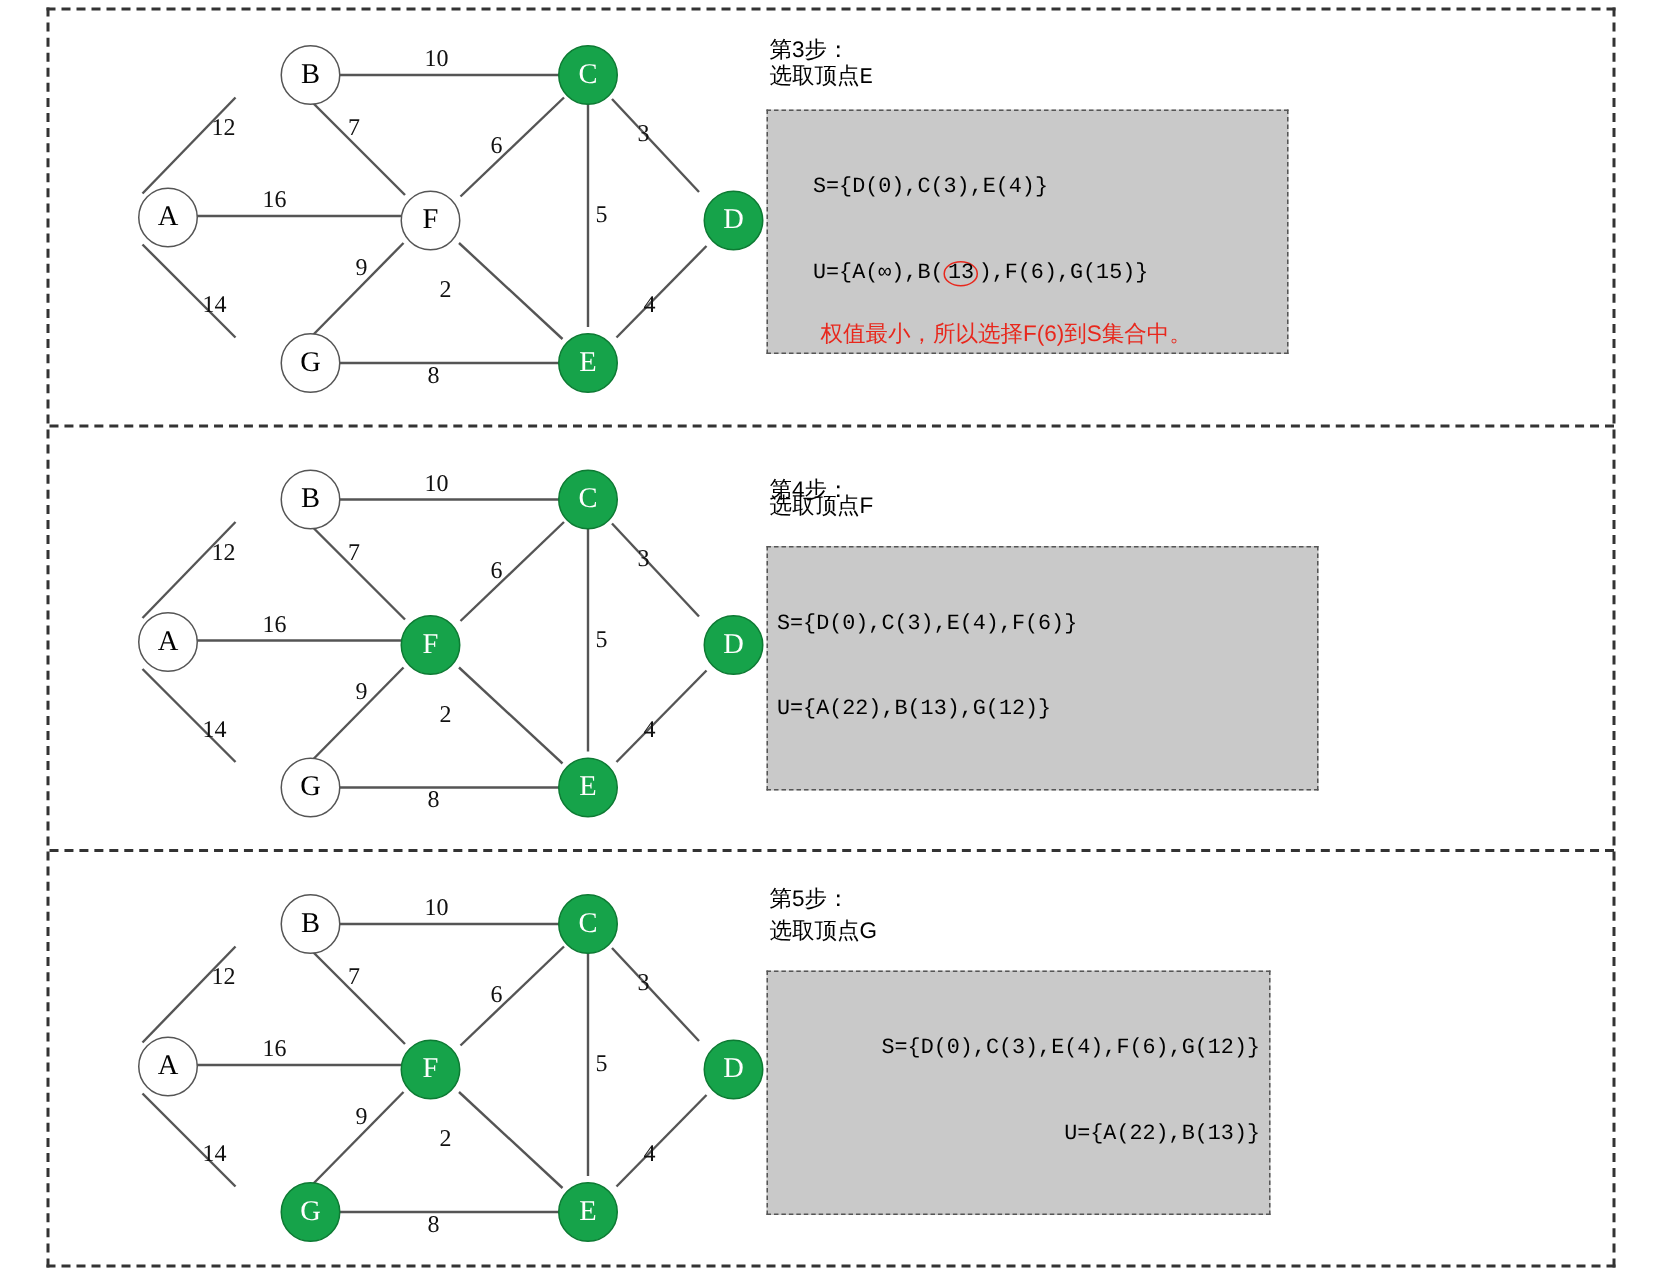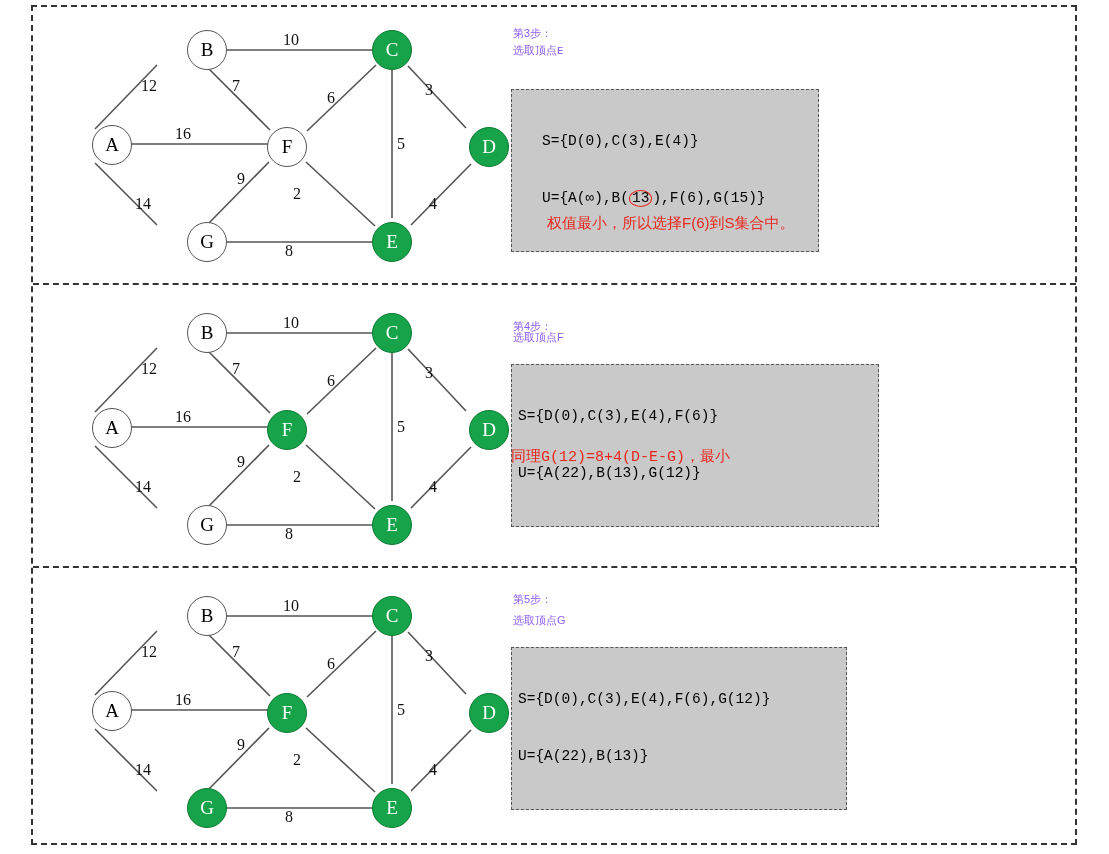--- a/index.html
+++ b/index.html
@@ -95,23 +95,23 @@
     position: absolute;
     left: 470px;
     top: 0;
     width: 560px;
     height: 283px;
   }
   .step-title {
     position: absolute;
     left: 8px;
     font-family: "Liberation Sans", sans-serif;
-    font-size: 11px;
+    font-size: 15px;
     line-height: 21px;
-    color: #8b5cf6;
+    color: #000000;
     white-space: pre;
   }
   .setbox {
     position: absolute;
     left: 6px;
     background: #c9c9c9;
     border: 1.5px dashed #555;
     box-sizing: border-box;
     padding: 4px 6px 5px 6px;
     font-family: "Liberation Mono", monospace;
@@ -204,21 +204,21 @@
       <div class="wlabel" style="left:202px; top:165px;">9</div>
       <div class="wlabel" style="left:258px; top:180px;">2</div>
       <div class="wlabel" style="left:100px; top:190px;">14</div>
       <div class="wlabel" style="left:394px; top:190px;">4</div>
       <div class="wlabel" style="left:250px; top:237px;">8</div>
     </div>
 
     <div class="info">
       <div class="step-title" style="top:18px;">第3步：</div>
       <div class="step-title" style="top:36px;font-family:Liberation Mono, monospace;">选取顶点E</div>
-      <div class="setbox" style="top:84px; width:308px;padding-left:30px;">
+      <div class="setbox" style="top:68px; width:348px;padding-left:30px;">
         <div>S={D(0),C(3),E(4)}</div>
         <div><span>U={A(∞),B(</span><span class="circle-mark">13</span><span>),F(6),G(15)}</span></div>
       </div>
       <div class="note" style="top:206px;padding-left:36px;">权值最小，所以选择F(6)到S集合中。</div>
     </div>
   </div>
 </div>
 
 <div class="step" style="left:35px; top:288px; height:283px; border:none;">
   <div class="step-inner">
@@ -275,21 +275,20 @@
       <div class="wlabel" style="left:250px; top:237px;">8</div>
     </div>
 
     <div class="info">
       <div class="step-title" style="top:28px;">第4步：</div>
       <div class="step-title" style="top:39px;">选取顶点F</div>
       <div class="setbox" style="top:76px; width:368px;">
         <div>S={D(0),C(3),E(4),F(6)}</div>
         <div>U={A(22),B(13),G(12)}</div>
       </div>
-      <div class="note-mono" style="top:158px;">同理G(12)=8+4(D-E-G)，最小</div>
     </div>
   </div>
 </div>
 
 <div class="step" style="left:35px; top:571px; height:272px; border:none;">
   <div class="step-inner">
     <div class="graph">
       <svg class="edges" viewBox="0 0 470 283">
         <g stroke="#555" stroke-width="1.6" fill="none">
           <line x1="156" y1="45" x2="340" y2="45"></line>
@@ -338,19 +337,19 @@
       <div class="wlabel" style="left:202px; top:165px;">9</div>
       <div class="wlabel" style="left:258px; top:180px;">2</div>
       <div class="wlabel" style="left:100px; top:190px;">14</div>
       <div class="wlabel" style="left:394px; top:190px;">4</div>
       <div class="wlabel" style="left:250px; top:237px;">8</div>
     </div>
 
     <div class="info">
       <div class="step-title" style="top:18px;">第5步：</div>
       <div class="step-title" style="top:39px;">选取顶点G</div>
-      <div class="setbox" style="top:76px; width:336px;">
+      <div class="setbox" style="top:76px; width:336px;text-align:right;">
         <div>S={D(0),C(3),E(4),F(6),G(12)}</div>
         <div>U={A(22),B(13)}</div>
       </div>
     </div>
   </div>
 </div>
 
 </body></html>

